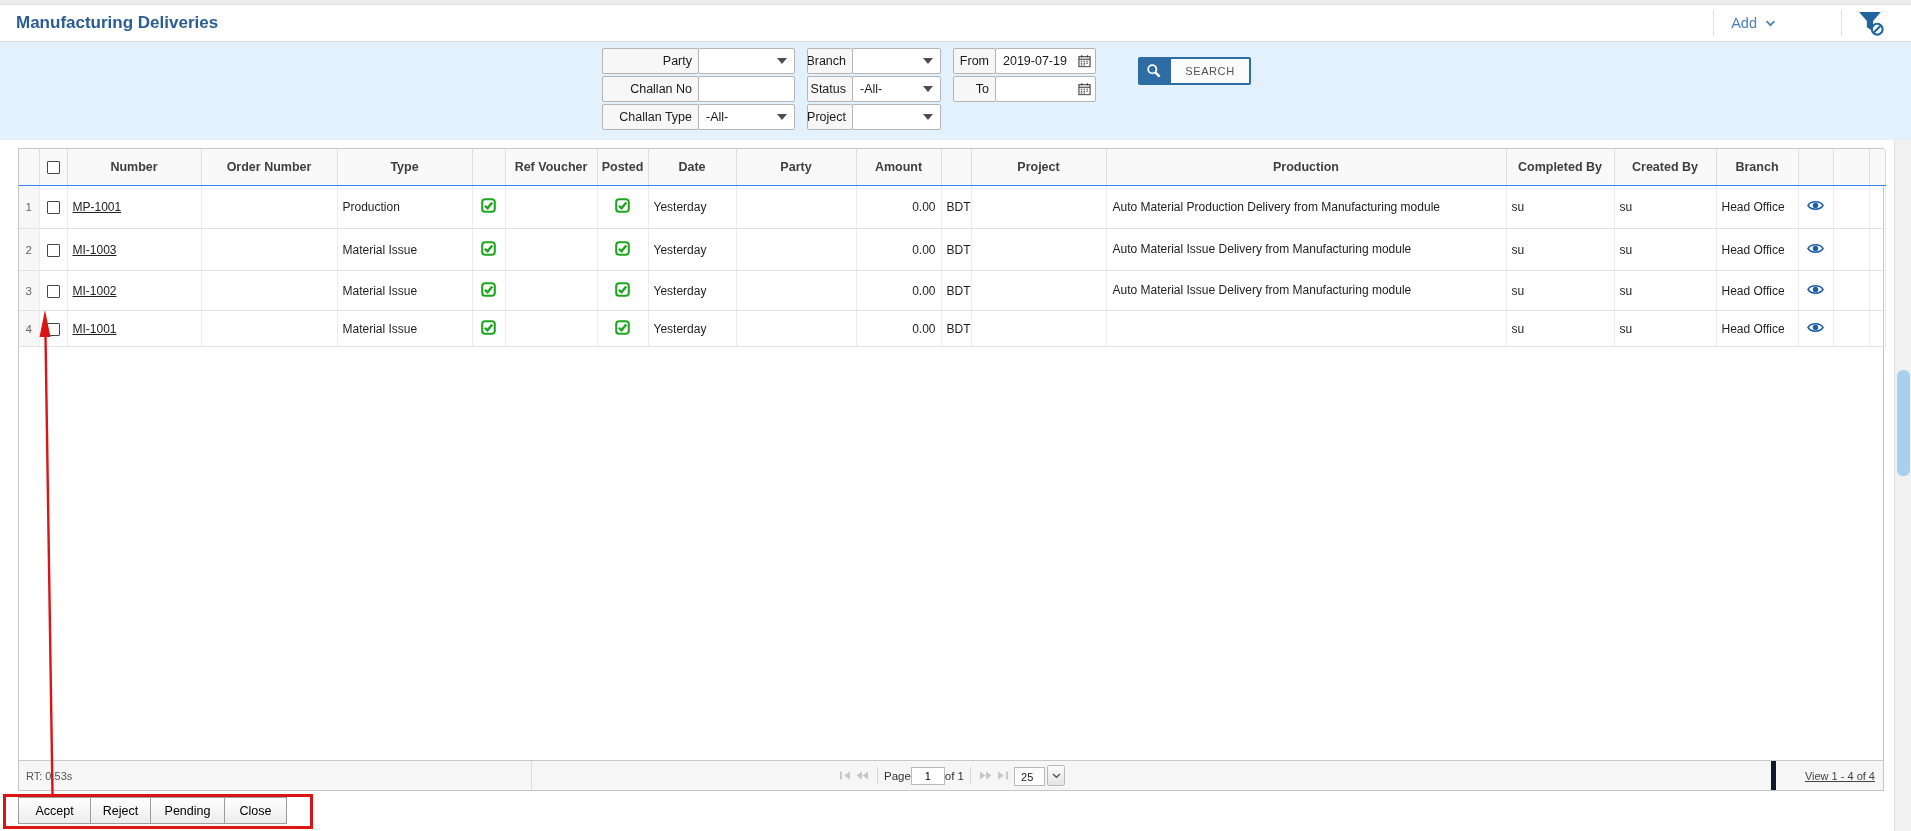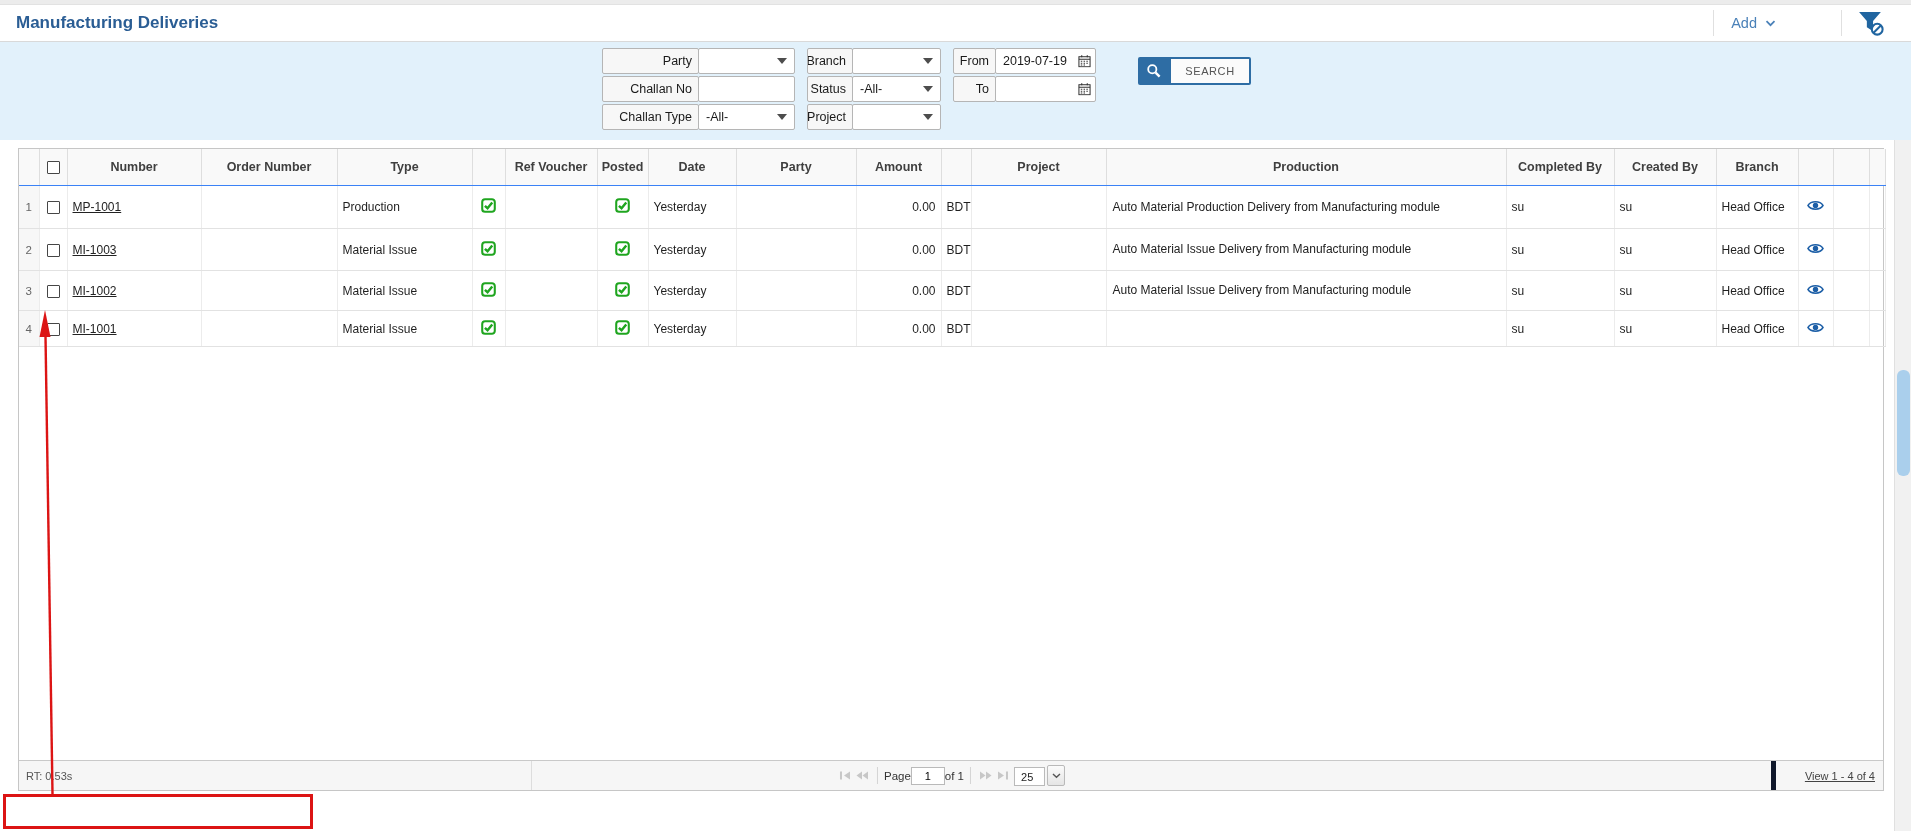--- a/index.html
+++ b/index.html
@@ -407,20 +407,26 @@
             <svg width="9" height="6" viewBox="0 0 9 6">
                 <path d="M1 1 L4.5 4.3 L8 1" fill="none" stroke="#555" stroke-width="1.4"></path>
               </svg>
           </span>
         </span>
       </div>
       <div class="pager-right">View 1 - 4 of 4</div>
     </div>
   </div>
 
+  <div class="actions">
+    <button class="abtn" style="width:73px">Accept</button>
+    <button class="abtn" style="width:61px">Reject</button>
+    <button class="abtn" style="width:75px">Pending</button>
+    <button class="abtn" style="width:63px">Close</button>
+  </div>
 
   <svg class="anno-svg" viewBox="0 0 1911 831">
     <rect class="annor" x="4.5" y="795.5" width="307" height="32"></rect>
     <line class="annol" x1="52.5" y1="794" x2="45.5" y2="336"></line>
     <polygon class="annop" points="45,310 39.5,337 50.5,337"></polygon>
   </svg>
 
   <div class="scrolltrack">
     <div class="scrollthumb"></div>
   </div>

